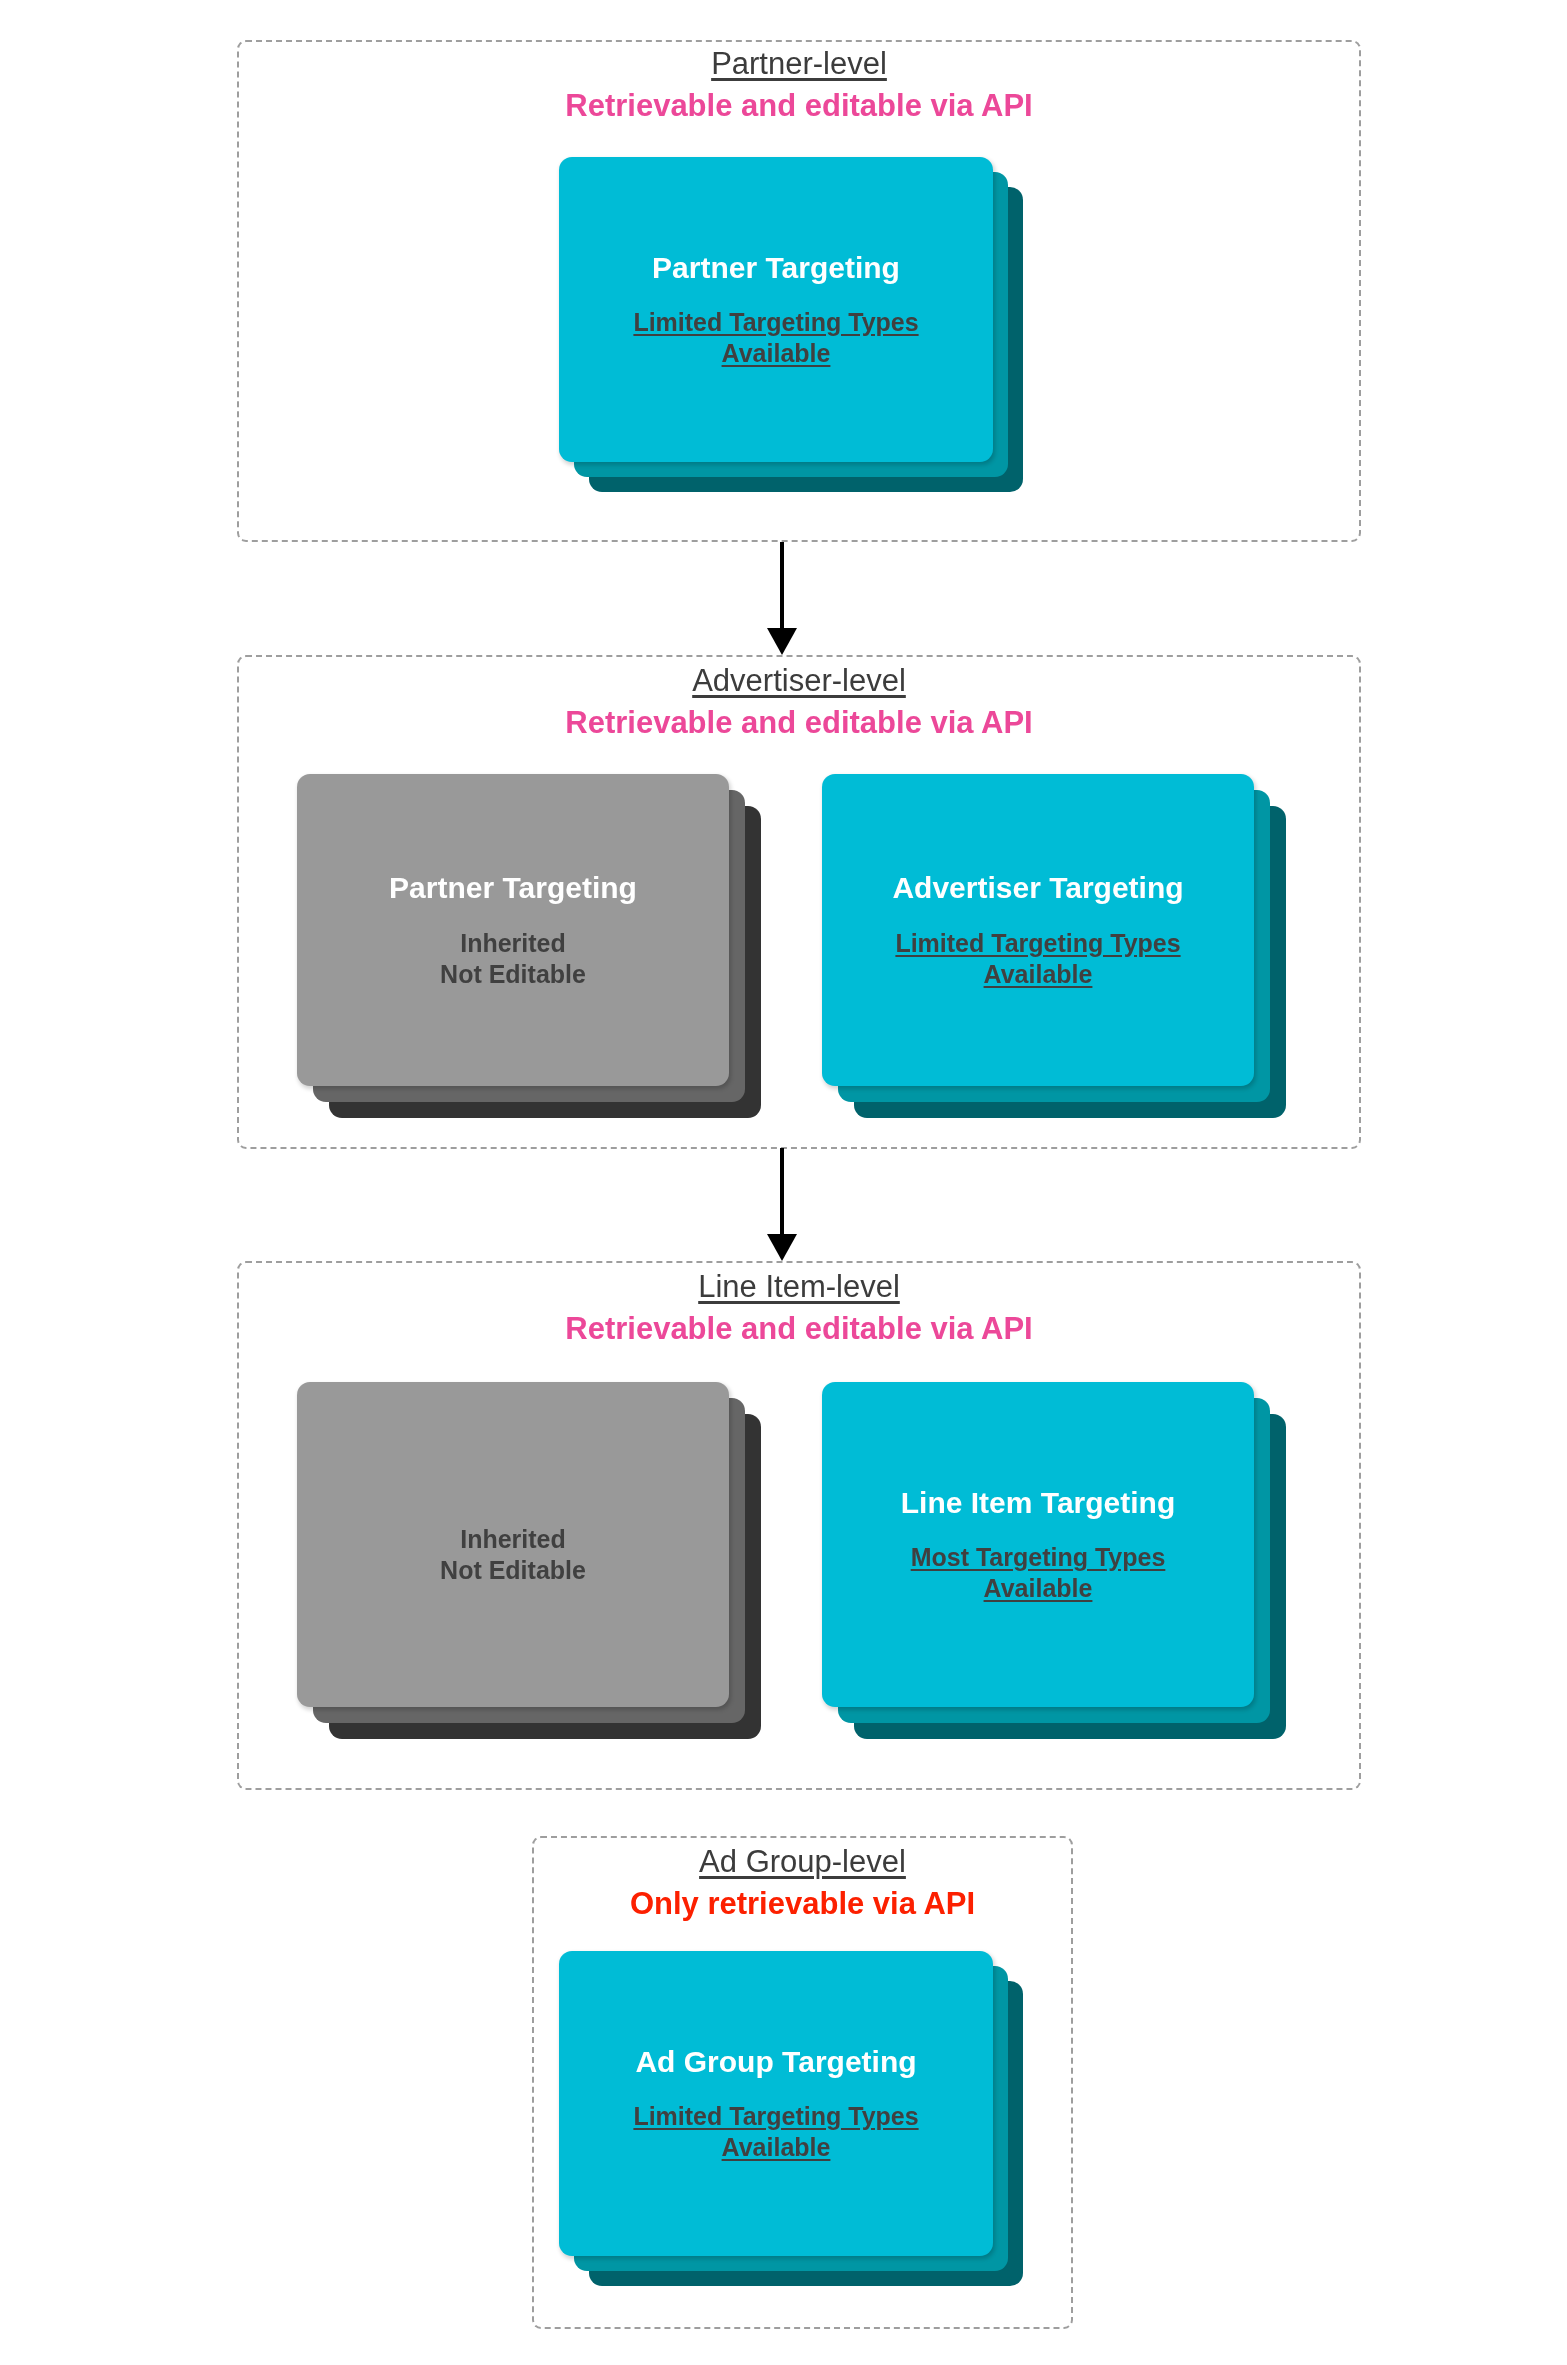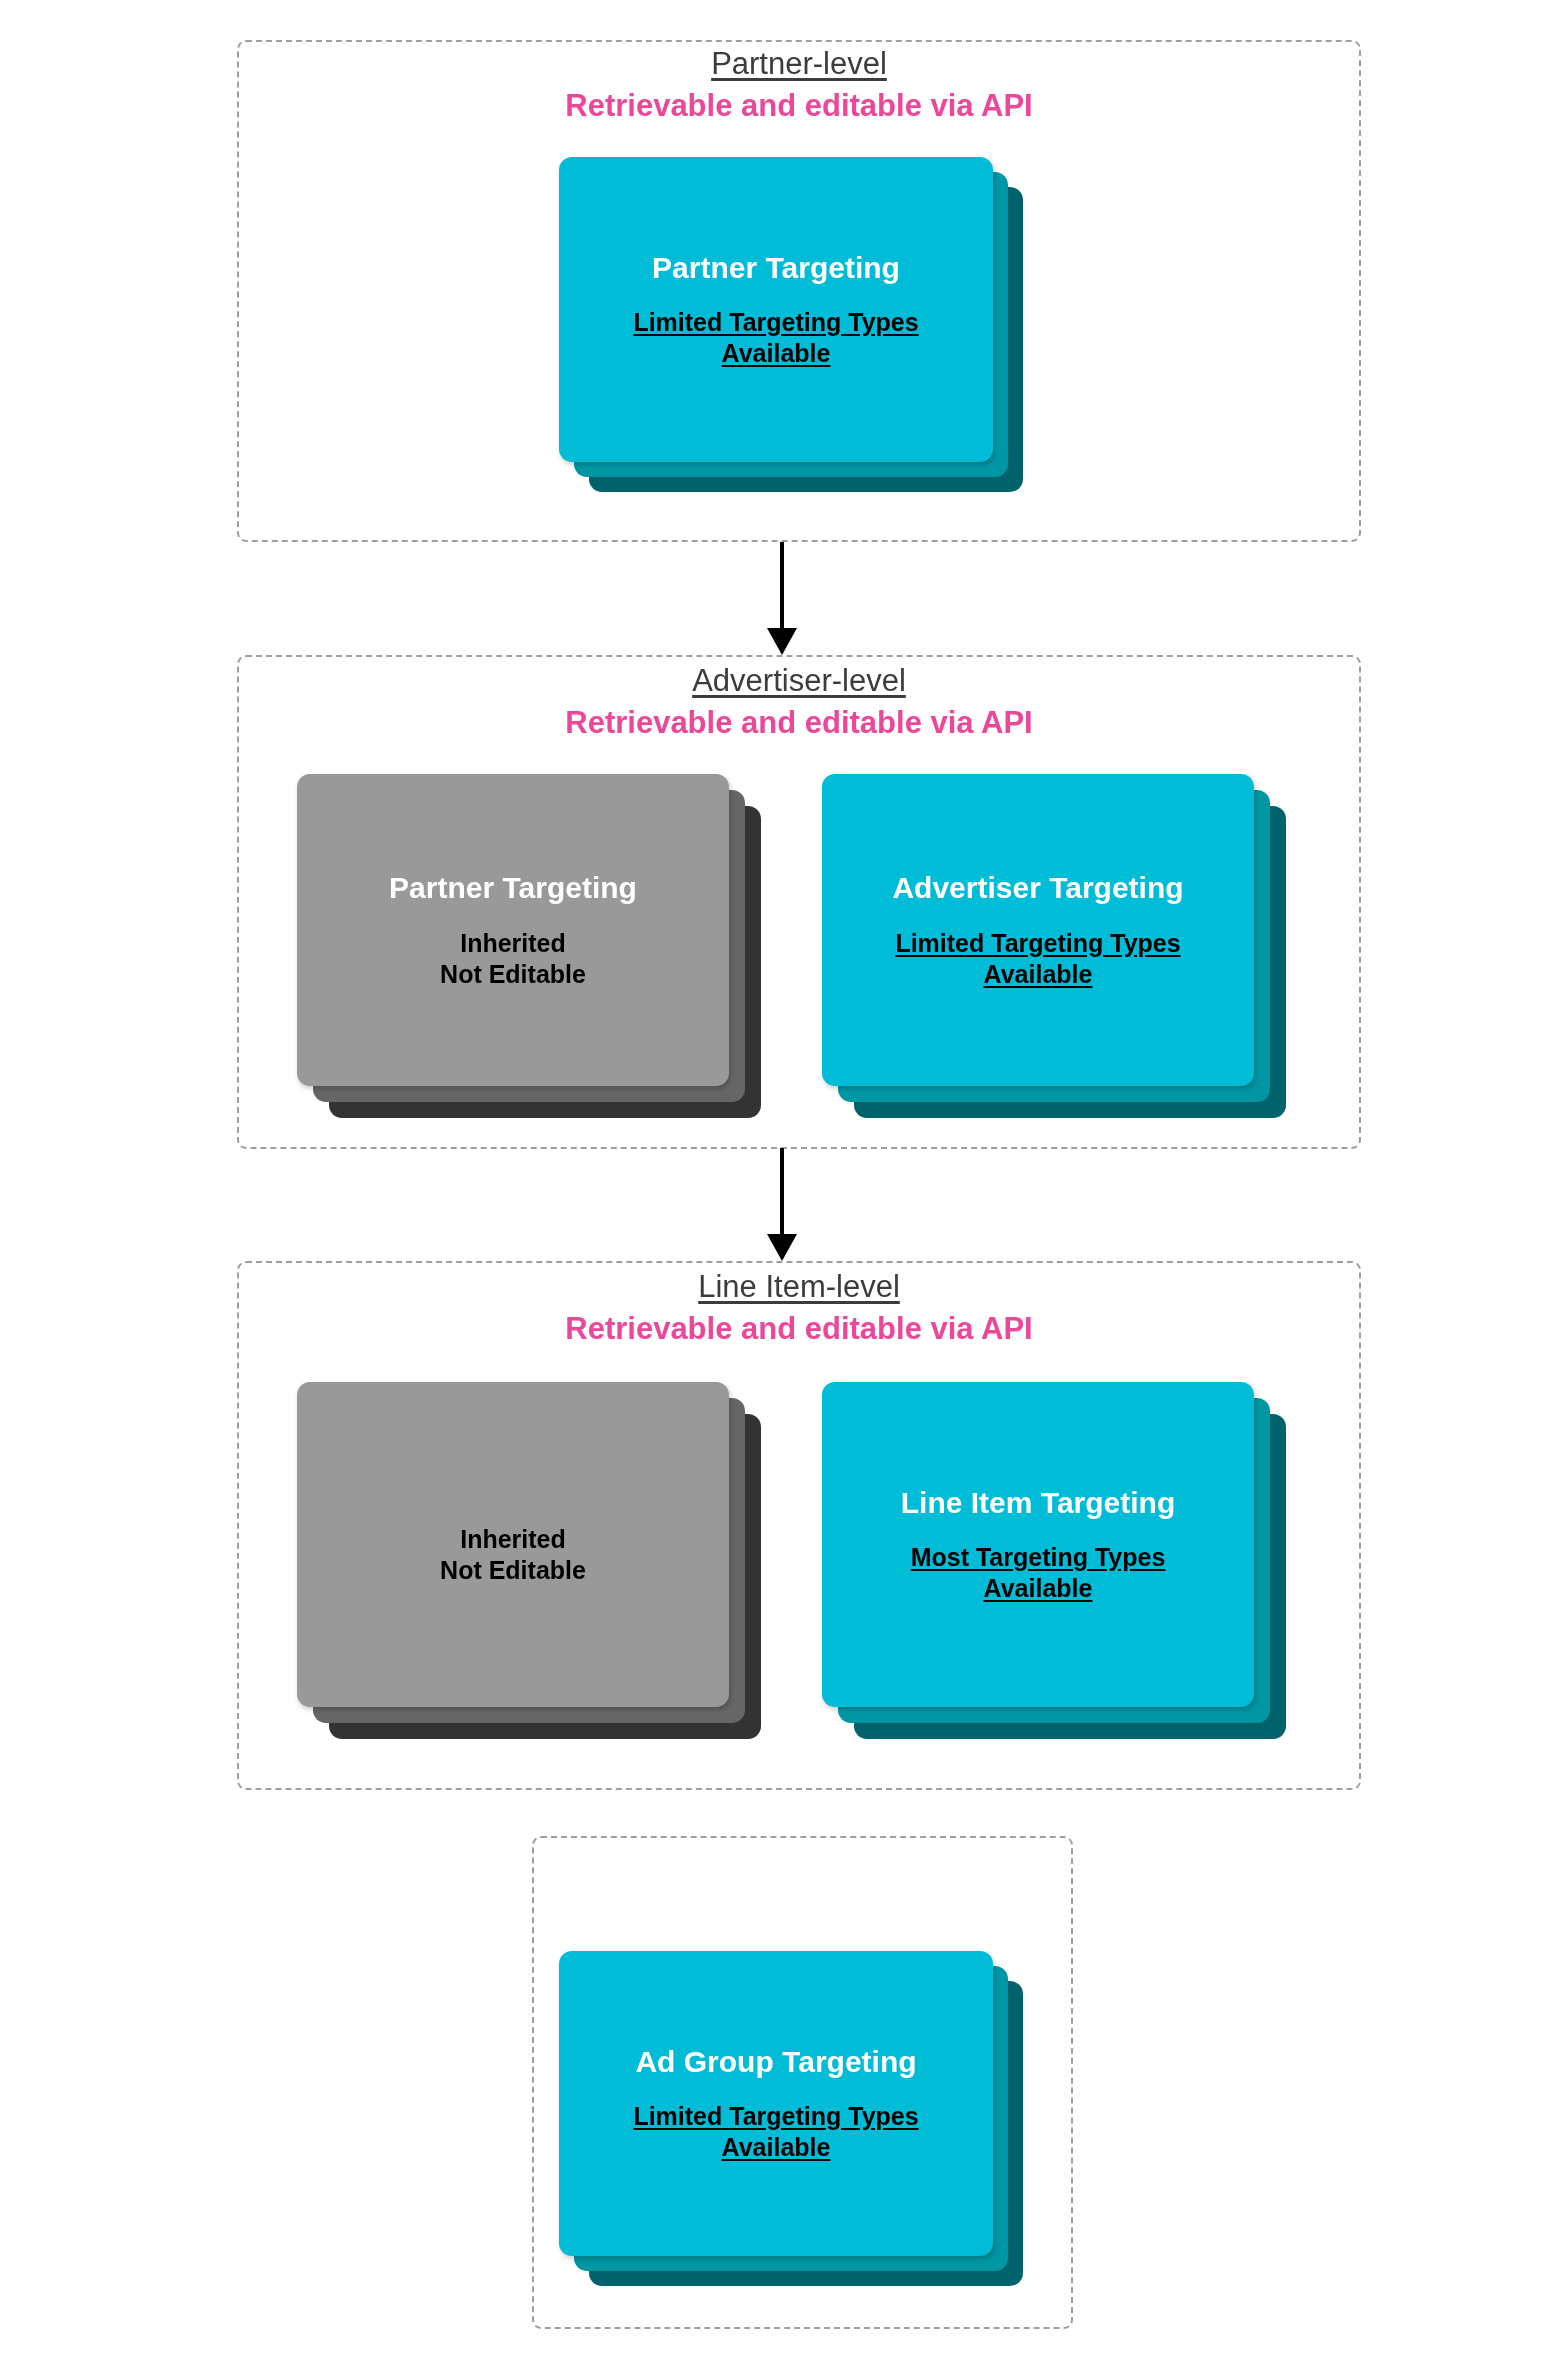--- a/index.html
+++ b/index.html
@@ -86,21 +86,21 @@
   .card-title {
     color: #ffffff;
     font-weight: 700;
     font-size: 30px;
     line-height: 1.2;
     text-align: center;
     padding: 0 14.3px;
     white-space: pre-line;
   }
   .card-note {
-    color: #000000;
+    color: #404040;
     font-weight: 700;
     font-size: 25px;
     line-height: 1.24;
     text-align: center;
     padding: 0 12.5px;
     margin-top: 21.4px;
     white-space: pre-line;
   }
   .card-note.underlined {
     text-decoration: underline;
@@ -211,20 +211,24 @@
     <div class="layer mid" style="left:16px; top:16px; width:432px; height:325px;"></div>
     <div class="layer front" style="left:0px; top:0px; width:432px; height:325px;">
       <div class="card-title">Line Item Targeting</div>
       <div class="card-note underlined">Most Targeting Types
 Available</div>
     </div>
   </div>
 
   <div class="level-box" style="left:532px; top:1836px; width:541px; height:493px;"></div>
 
+  <div class="level-head" style="left:532px; top:1844px; width:541px;">
+    <span class="level-title">Ad Group-level</span>
+    <span class="level-sub alert">Only retrievable via API</span>
+  </div>
 
   <div class="stack teal" style="left:559px; top:1951px; width:464px; height:335px;">
     <div class="layer back" style="left:30px; top:30px; width:434px; height:305px;"></div>
     <div class="layer mid" style="left:15px; top:15px; width:434px; height:305px;"></div>
     <div class="layer front" style="left:0px; top:0px; width:434px; height:305px;">
       <div class="card-title">Ad Group Targeting</div>
       <div class="card-note underlined">Limited Targeting Types
 Available</div>
     </div>
   </div>

